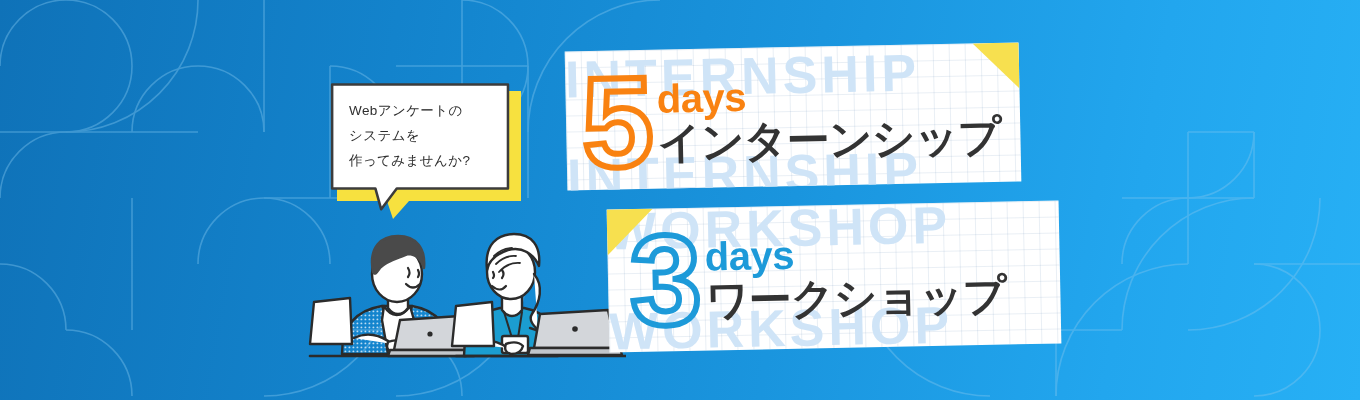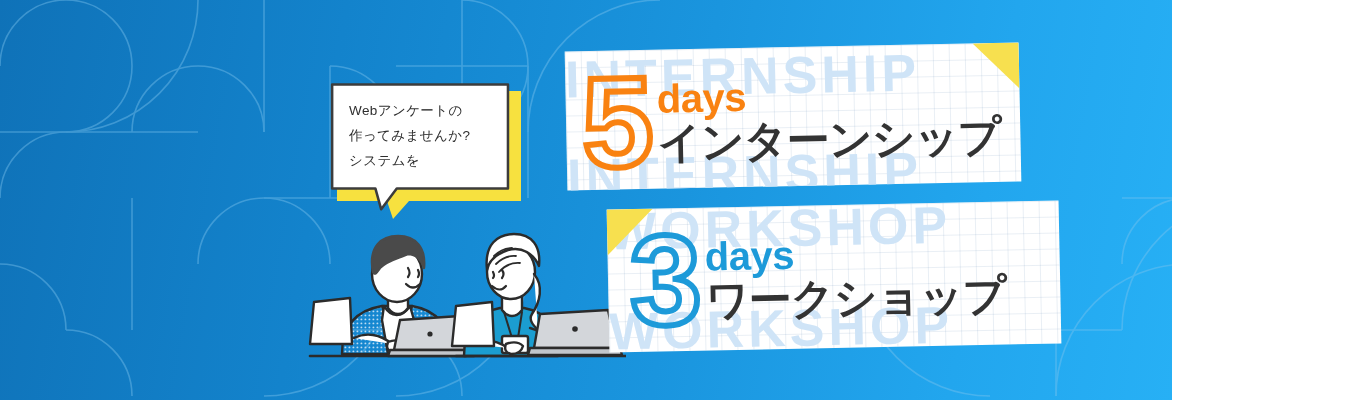--- a/index.html
+++ b/index.html
@@ -4,21 +4,21 @@
 <style>
   * { box-sizing: border-box; margin: 0; padding: 0; }
   html, body {
     width: 1360px; height: 400px;
     overflow: hidden;
     font-family: "Liberation Sans", sans-serif;
   }
 
   #banner {
     position: relative;
-    width: 1172px; height: 400px;
+    width: 1360px; height: 400px;
     overflow: hidden;
     background: linear-gradient(100deg, #0f72b8 0%, #1383cc 28%, #1a95de 58%, #22a6ee 82%, #27b0f5 100%);
   }
 
   
   .bg-pattern {
     position: absolute; inset: 0;
     pointer-events: none;
   }
 
@@ -212,22 +212,22 @@
 
   <div id="bubble-wrap">
     <svg class="bubble-shadow-tail" viewBox="0 0 184 128" width="184" height="128">
       <path d="M0 0 H184 V110 H72 L56 128 L50 110 H0 Z" fill="#f7e13f"></path>
     </svg>
     <svg class="bubble-tail" viewBox="0 0 188 140" width="188" height="140">
       <path d="M1.5 1.5 H182.5 V108.5 H68 L52 130 L46 108.5 H1.5 Z" fill="#ffffff" stroke="#3c3c3c" stroke-width="2.6" stroke-linejoin="round"></path>
     </svg>
     <div class="bubble-text">
       <div>Webアンケートの</div>
+      <div>システムを</div>
       <div>作ってみませんか?</div>
-      <div>システムを</div>
     </div>
   </div>
 
   <svg id="people" viewBox="0 0 330 165" width="330" height="165" fill="none">
     <defs>
       <pattern id="dots" width="4" height="4" patternUnits="userSpaceOnUse">
         <circle cx="1.4" cy="1.4" r="0.95" fill="#bcdcf2"></circle>
       </pattern>
     </defs>
     <g stroke="#2b2b2b" stroke-width="2.4" stroke-linejoin="round" stroke-linecap="round">

